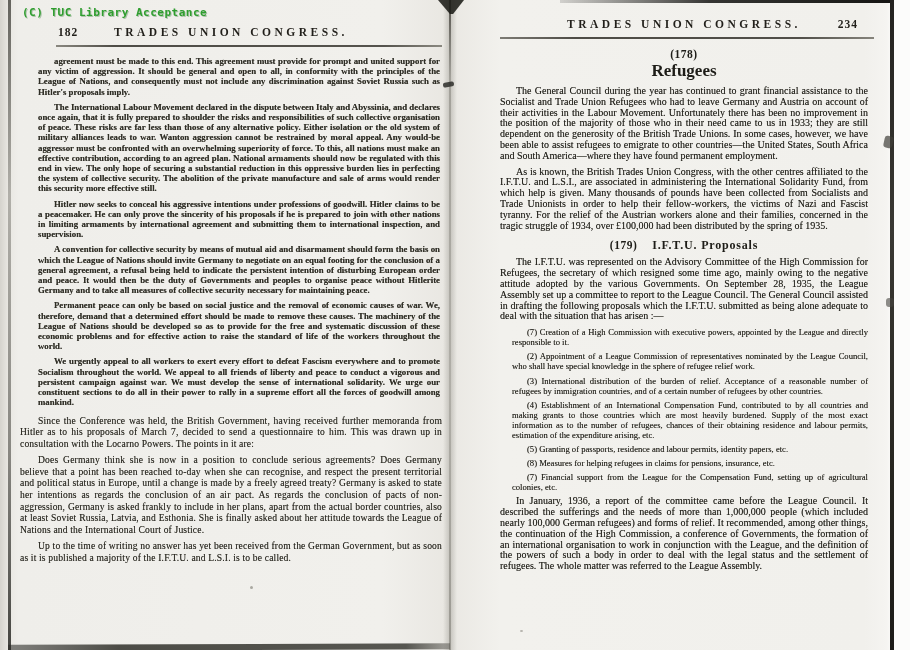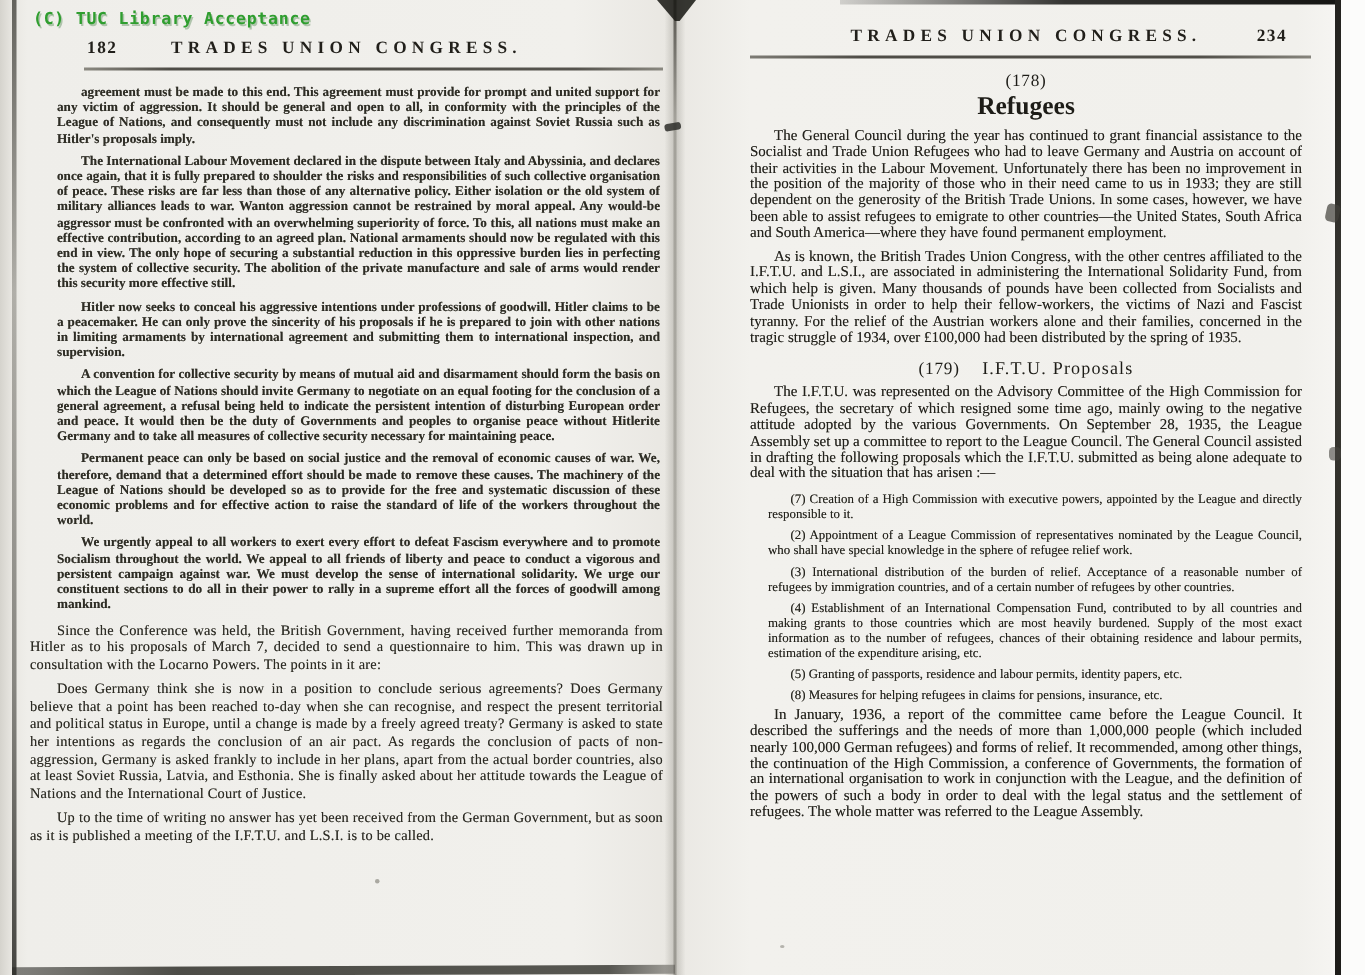--- a/index.html
+++ b/index.html
@@ -40,21 +40,21 @@
     font-weight:600;font-size:8.8px;line-height:10.2px;
     margin:0 0 5px;text-indent:16px;color:#2e2d25;
   }
   .bodyblock-left .para{
     font-size:9.6px;line-height:11.6px;margin:0 0 5px;text-indent:18px;
     letter-spacing:.15px;
   }
 
   .sect-head{
     display:flex;justify-content:center;align-items:baseline;gap:15px;
-    font-weight:normal;color:#1d1c17;margin:5px 0 1px;white-space:nowrap;
+    font-weight:bold;color:#1d1c17;margin:5px 0 1px;white-space:nowrap;
   }
   .sect-head-main{font-size:12.5px;letter-spacing:1.2px;}
   .sect-num{font-size:11.5px;letter-spacing:.5px;}
   .sect-sub{text-align:center;font-weight:bold;font-size:17px;margin:1px 0 5px;color:#1d1c17;}
   .sect-head-2{margin:7px 0 4px;}
   .sect-head-2 .sect-head-main{font-size:12px;letter-spacing:.8px;}
 
   .bodyblock-right .para, .bodypara{
     font-size:10px;line-height:10.8px;margin:0 0 5px;text-indent:16px;
     text-align:justify;text-shadow:0 0 .4px rgba(40,38,32,.55);
@@ -115,21 +115,21 @@
         <p class="para">agreement must be made to this end.  This agreement must provide for prompt and united support for any victim of aggression.  It should be general and open to all, in conformity with the principles of the League of Nations, and consequently must not include any discrimination against Soviet Russia such as Hitler's proposals imply.</p>
         <p class="para">The International Labour Movement declared in the dispute between Italy and Abyssinia, and declares once again, that it is fully prepared to shoulder the risks and responsibilities of such collective organisation of peace.  These risks are far less than those of any alternative policy.  Either isolation or the old system of military alliances leads to war.  Wanton aggression cannot be restrained by moral appeal.  Any would-be aggressor must be confronted with an overwhelming superiority of force.  To this, all nations must make an effective contribution, according to an agreed plan.  National armaments should now be regulated with this end in view.  The only hope of securing a substantial reduction in this oppressive burden lies in perfecting the system of collective security.  The abolition of the private manufacture and sale of arms would render this security more effective still.</p>
         <p class="para">Hitler now seeks to conceal his aggressive intentions under professions of goodwill.  Hitler claims to be a peacemaker.  He can only prove the sincerity of his proposals if he is prepared to join with other nations in limiting armaments by international agreement and submitting them to international inspection, and supervision.</p>
         <p class="para">A convention for collective security by means of mutual aid and disarmament should form the basis on which the League of Nations should invite Germany to negotiate on an equal footing for the conclusion of a general agreement, a refusal being held to indicate the persistent intention of disturbing European order and peace.  It would then be the duty of Governments and peoples to organise peace without Hitlerite Germany and to take all measures of collective security necessary for maintaining peace.</p>
         <p class="para">Permanent peace can only be based on social justice and the removal of economic causes of war.  We, therefore, demand that a determined effort should be made to remove these causes.  The machinery of the League of Nations should be developed so as to provide for the free and systematic discussion of these economic problems and for effective action to raise the standard of life of the workers throughout the world.</p>
         <p class="para">We urgently appeal to all workers to exert every effort to defeat Fascism everywhere and to promote Socialism throughout the world.  We appeal to all friends of liberty and peace to conduct a vigorous and persistent campaign against war.  We must develop the sense of international solidarity.  We urge our constituent sections to do all in their power to rally in a supreme effort all the forces of goodwill among mankind.</p>
       </div>
     <div class="bodyblock-left">
         <p class="para">Since the Conference was held, the British Government, having received further memoranda from Hitler as to his proposals of March 7, decided to send a questionnaire to him.  This was drawn up in consultation with the Locarno Powers.  The points in it are:</p>
         <p class="para">Does Germany think she is now in a position to conclude serious agreements?  Does Germany believe that a point has been reached to-day when she can recognise, and respect the present territorial and political status in Europe, until a change is made by a freely agreed treaty?  Germany is asked to state her intentions as regards the conclusion of an air pact.  As regards the conclusion of pacts of non-aggression, Germany is asked frankly to include in her plans, apart from the actual border countries, also at least Soviet Russia, Latvia, and Esthonia.  She is finally asked about her attitude towards the League of Nations and the International Court of Justice.</p>
-        <p class="para">Up to the time of writing no answer has yet been received from the German Government, but as soon as it is published a meeting of the I.F.T.U. and L.S.I. is to be called.</p>
+        <p class="para">Up to the time of writing no answer has yet been received from the German Government, but as soon as it is published a majority of the I.F.T.U. and L.S.I. is to be called.</p>
       </div>
   </div>
 
   <div class="page page-right">
     <div class="pagehead">
       <span class="runhead">TRADES UNION CONGRESS.</span>
       <span class="pagenum pagenum-right">234</span>
     </div>
     <div class="rule"></div>
 
@@ -149,20 +149,21 @@
     </div>
 
     <p class="bodypara para">The I.F.T.U. was represented on the Advisory Committee of the High Commission for Refugees, the secretary of which resigned some time ago, mainly owing to the negative attitude adopted by the various Governments.  On September 28, 1935, the League Assembly set up a committee to report to the League Council.  The General Council assisted in drafting the following proposals which the I.F.T.U. submitted as being alone adequate to deal with the situation that has arisen :—</p>
     <div class="items">
         <p class="para">(7) Creation of a High Commission with executive powers, appointed by the League and directly responsible to it.</p>
         <p class="para">(2) Appointment of a League Commission of representatives nominated by the League Council, who shall have special knowledge in the sphere of refugee relief work.</p>
         <p class="para">(3) International distribution of the burden of relief.  Acceptance of a reasonable number of refugees by immigration countries, and of a certain number of refugees by other countries.</p>
         <p class="para">(4) Establishment of an International Compensation Fund, contributed to by all countries and making grants to those countries which are most heavily burdened.  Supply of the most exact information as to the number of refugees, chances of their obtaining residence and labour permits, estimation of the expenditure arising, etc.</p>
         <p class="para">(5) Granting of passports, residence and labour permits, identity papers, etc.</p>
         <p class="para">(8) Measures for helping refugees in claims for pensions, insurance, etc.</p>
+        <p class="para">(7) Financial support from the League for the Compensation Fund, setting up of agricultural colonies, etc.</p>
       </div>
     <p class="bodypara para">In January, 1936, a report of the committee came before the League Council. It described the sufferings and the needs of more than 1,000,000 people (which included nearly 100,000 German refugees) and forms of relief. It recommended, among other things, the continuation of the High Commission, a conference of Governments, the formation of an international organisation to work in conjunction with the League, and the definition of the powers of such a body in order to deal with the legal status and the settlement of refugees.  The whole matter was referred to the League Assembly.</p>
   </div>
 
   <div class="artifact watermark" style="color:#2f9e2f;">(C) TUC Library Acceptance</div>
   <div class="artifact edge-left-band"></div>
   <div class="artifact edge-left-line"></div>
   <div class="artifact gutter-band"></div>
   <div class="artifact gutter-line"></div>
   <div class="artifact gutter-wedge"></div>

